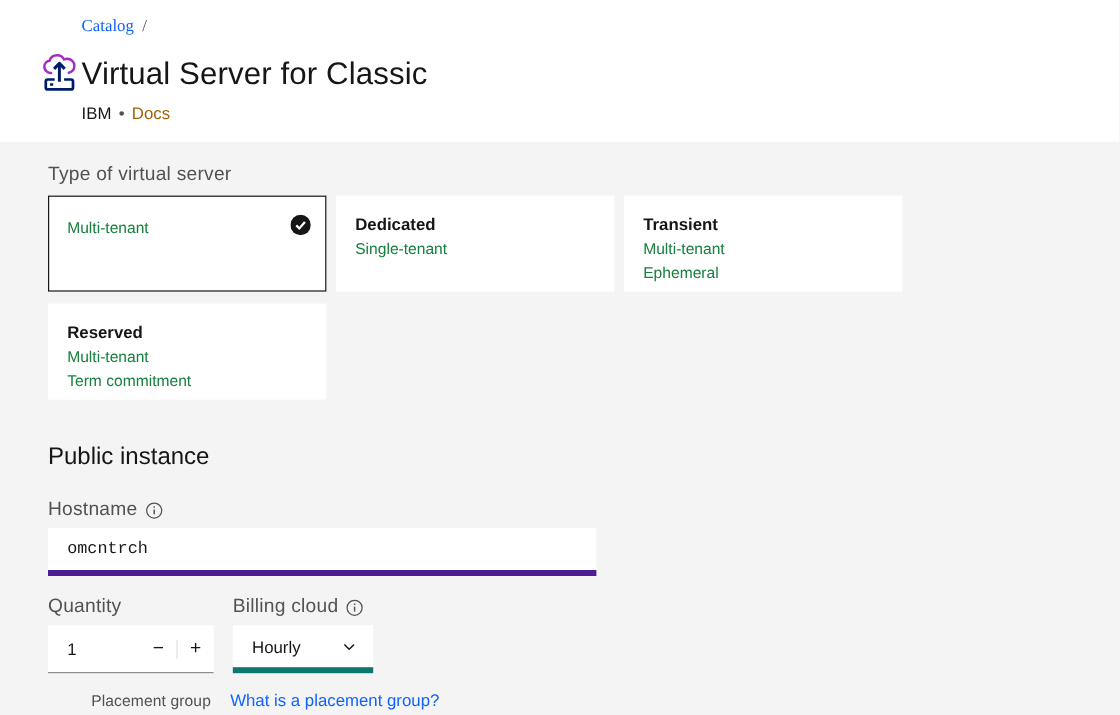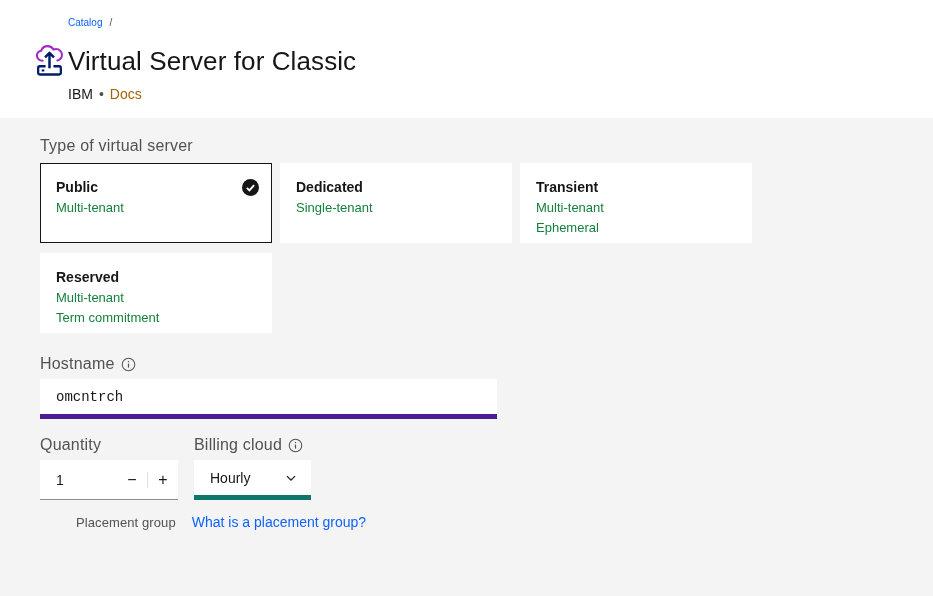--- a/index.html
+++ b/index.html
@@ -12,21 +12,21 @@
   }
   .page { width: 933px; height: 596px; }
 
   
   .top {
     background: #ffffff;
     height: 118px;
     box-sizing: border-box;
     padding: 14px 0 0 68px;
   }
-  .breadcrumb { font-size: 10px; line-height: 18px; }
+  .breadcrumb { font-size: 14px; line-height: 18px; font-family: Liberation Serif, serif; }
   .breadcrumb a {
     color: #0f62fe; text-decoration: none; cursor: pointer;
   }
   .crumb-sep { color: #525252; margin-left: 7px; }
   .title-row { position: relative; margin-top: 12px; }
   .catalog-icon {
     position: absolute; left: -35px; top: 1px;
     width: 33px; height: 33px;
   }
   h1.page-title {
@@ -164,21 +164,20 @@
 
   <main class="body">
 
     <div class="field-label">
       <span>Type of virtual server</span>
     </div>
 
     <div class="tiles">
 
       <div class="tile selected">
-        <div class="tile-title">Public</div>
         <div class="tile-line">Multi-tenant</div>
         <span class="tile-check">
           <svg viewBox="0 0 16 16" width="17" height="17">
             <circle cx="8" cy="8" r="8" fill="#161616"></circle>
             <path d="M4.6 8.3 L7 10.7 L11.4 5.7" fill="none" stroke="#ffffff" stroke-width="1.8"></path>
           </svg>
         </span>
       </div>
 
       <div class="tile">
@@ -193,20 +192,21 @@
       </div>
 
       <div class="tile">
         <div class="tile-title">Reserved</div>
         <div class="tile-line">Multi-tenant</div>
         <div class="tile-line">Term commitment</div>
       </div>
 
     </div>
 
+    <h2 class="section-title">Public instance</h2>
 
     <div class="form-row-1">
       <div class="col-hostname">
         <div class="field-label">
           <span>Hostname</span>
           <span class="info-icon">
             <svg viewBox="0 0 16 16" width="15" height="15">
               <circle cx="8" cy="8" r="6.7" fill="none" stroke="#525252" stroke-width="1.1"></circle>
               <rect x="7.35" y="7" width="1.3" height="4.3" fill="#525252"></rect>
               <rect x="7.35" y="4.2" width="1.3" height="1.3" fill="#525252"></rect>

